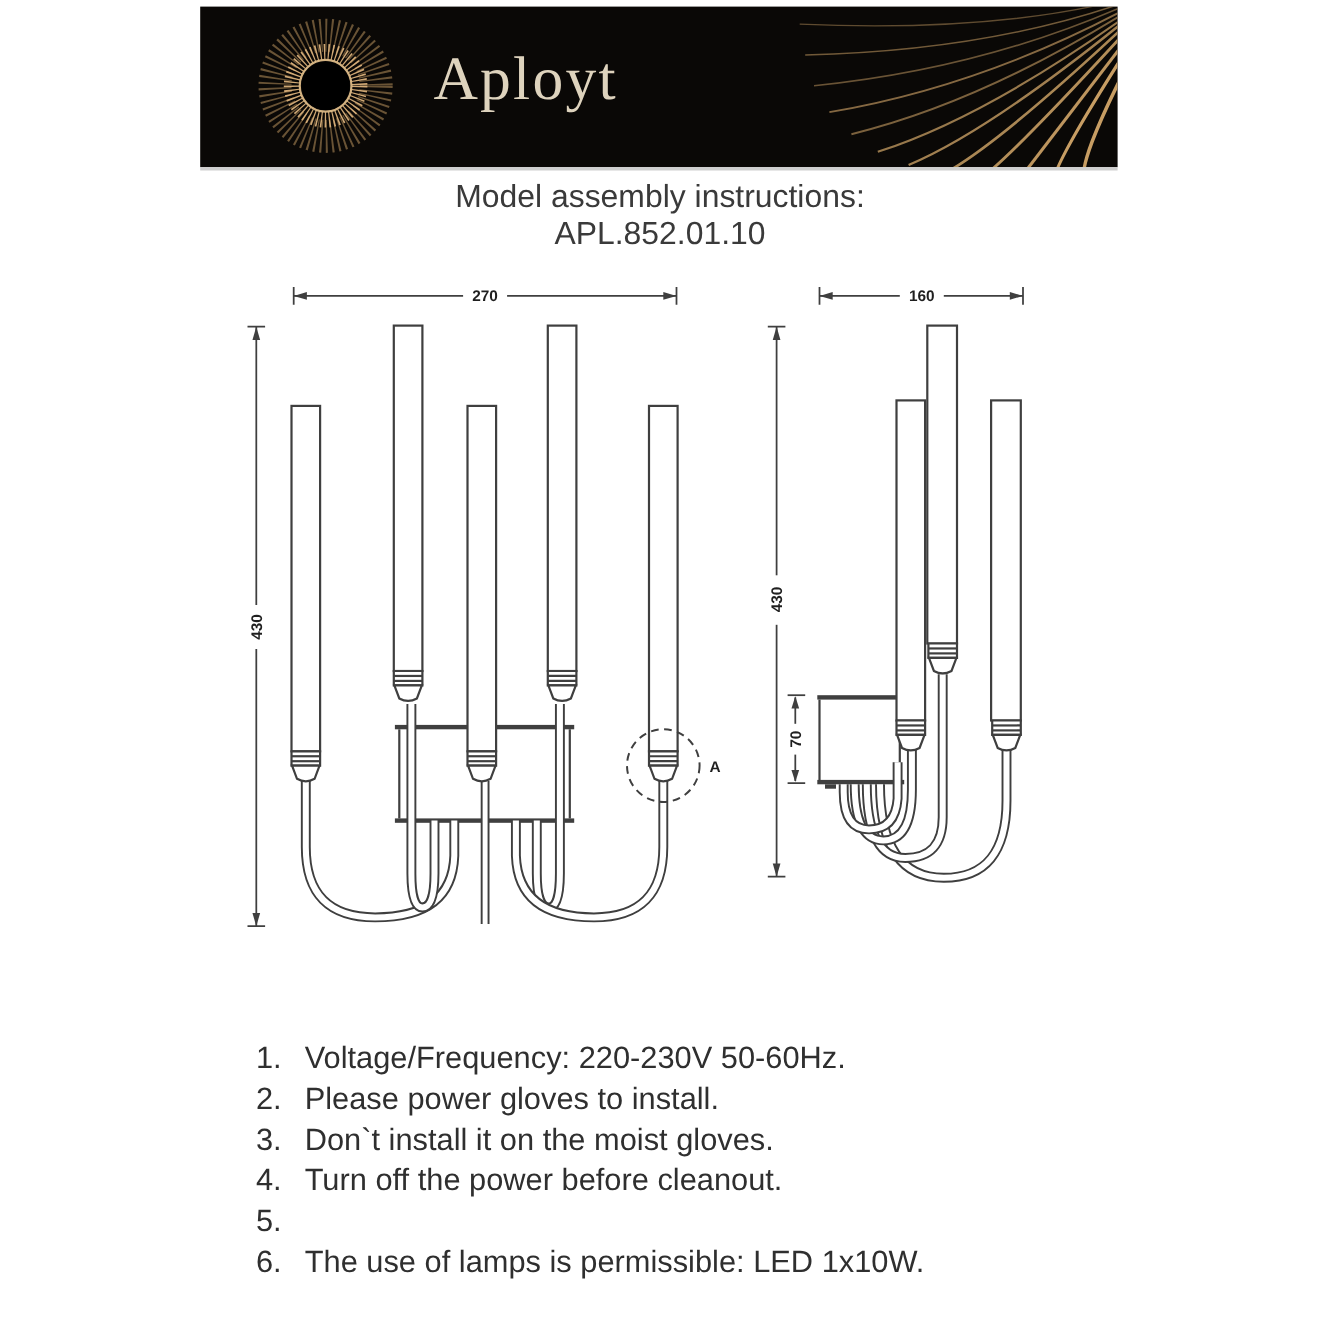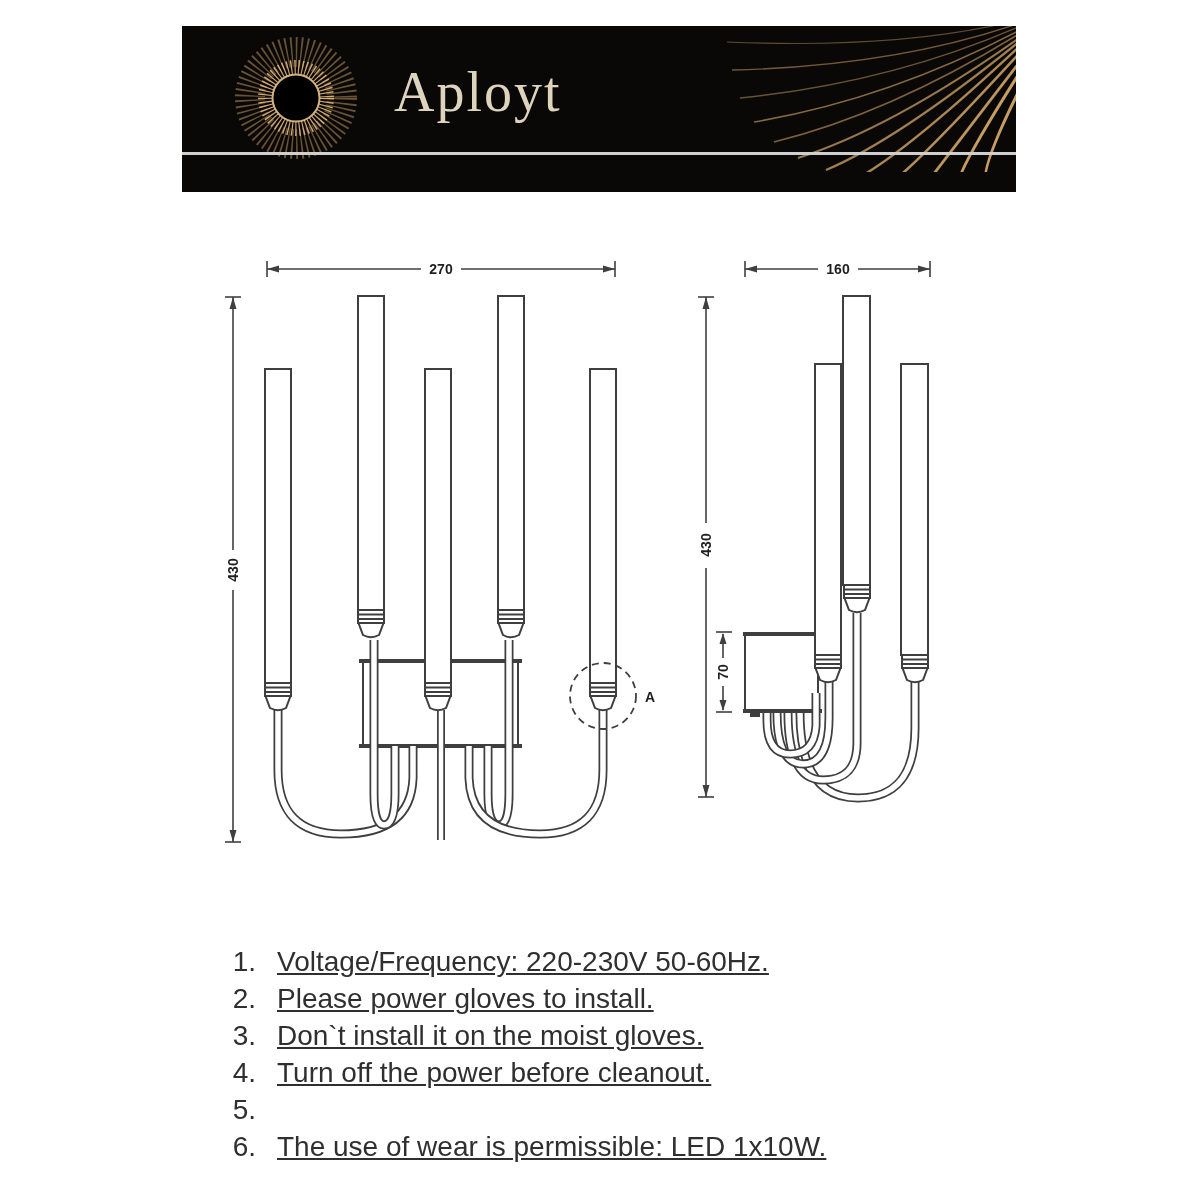--- a/index.html
+++ b/index.html
@@ -1,21 +1,21 @@
 <!DOCTYPE html>
 <html><head>
 <meta charset="utf-8">
 <style>
   html,body{margin:0;padding:0;background:#ffffff;}
   .page{position:relative;width:1200px;height:1200px;background:#ffffff;overflow:hidden;
         font-family:"Liberation Sans",sans-serif;}
 
   
-  .banner{position:absolute;left:182px;top:6px;width:834px;height:166px;
-          background:#0a0806;overflow:hidden;margin-top:20px;}
+  .banner{position:absolute;left:182px;top:6px;width:834px;height:146px;
+          background:#0a0806;overflow:hidden;}
   .banner-edge{position:absolute;left:182px;top:152px;width:834px;height:3px;background:#cfcfcf;}
   .banner svg{position:absolute;left:0;top:0;}
   .brand-name{position:absolute;left:212px;top:34px;font-size:56px;letter-spacing:2px;
               color:#ded3bd;font-family:"Liberation Serif",serif;}
 
   
   .title-block{position:absolute;left:0;top:162px;width:100%;text-align:center;
                color:#3a3a3a;font-size:29px;line-height:34px;}
 
   
@@ -30,21 +30,21 @@
   .dimA{fill:#3f3f3f;stroke:none;}
   .dimtxt{font-family:"Liberation Sans",sans-serif;font-size:14px;font-weight:bold;fill:#1f1f1f;}
   .detail{fill:none;stroke:#3f3f3f;stroke-width:1.8;stroke-dasharray:7 5;}
   .boxbar{fill:#3f3f3f;stroke:none;}
 
   
   .instructions{position:absolute;left:230px;top:946px;width:800px;
                 color:#2f2f2f;font-size:28px;}
   .ins-row{display:flex;height:37px;align-items:flex-start;}
   .ins-num{flex:0 0 26px;text-align:right;}
-  .ins-text{margin-left:21px;white-space:nowrap;text-decoration:underline;}
+  .ins-text{margin-left:21px;white-space:nowrap;}
 </style>
 </head>
 <body>
 
 <div class="page">
 
   <svg width="0" height="0" style="position:absolute">
     <defs>
       <g id="socket">
         <path class="wf" d="M0,0 H26 V13 H0 Z"></path>
@@ -77,20 +77,24 @@
         <path d="M855,8   Q740,134 710,156" stroke-width="2.6" opacity="0.9"></path>
         <path d="M856,12  Q756,142 744,158" stroke-width="2.8" opacity="0.95"></path>
         <path d="M856,18  Q772,148 776,160" stroke-width="3" opacity="1"></path>
         <path d="M857,26  Q790,152 806,162" stroke-width="3.2" opacity="1"></path>
       </g>
     </svg>
     <span class="brand-name">Aployt</span>
   </div>
   <div class="banner-edge"></div>
 
+  <div class="title-block">
+    <div>Model assembly instructions:</div>
+    <div>APL.852.01.10</div>
+  </div>
 
   <svg class="drawing" style="left:218px;top:248px" width="460" height="620" viewBox="0 0 460 620">
 
     <g>
       <line class="dim" x1="49" y1="21" x2="203" y2="21"></line>
       <line class="dim" x1="243" y1="21" x2="397" y2="21"></line>
       <line class="dim" x1="49" y1="13" x2="49" y2="29"></line>
       <line class="dim" x1="397" y1="13" x2="397" y2="29"></line>
       <polygon class="dimA" points="49,21 61,17.5 61,24.5"></polygon>
       <polygon class="dimA" points="397,21 385,17.5 385,24.5"></polygon>
@@ -222,17 +226,17 @@
     </div>
     <div class="ins-row">
       <span class="ins-num">4.</span>
       <span class="ins-text">Turn off the power before cleanout.</span>
     </div>
     <div class="ins-row">
       <span class="ins-num">5.</span>
     </div>
     <div class="ins-row">
       <span class="ins-num">6.</span>
-      <span class="ins-text">The use of wear is permissible: LED 1x10W.</span>
+      <span class="ins-text">The use of lamps is permissible: LED 1x10W.</span>
     </div>
   </div>
 
 </div>
 
 </body></html>

